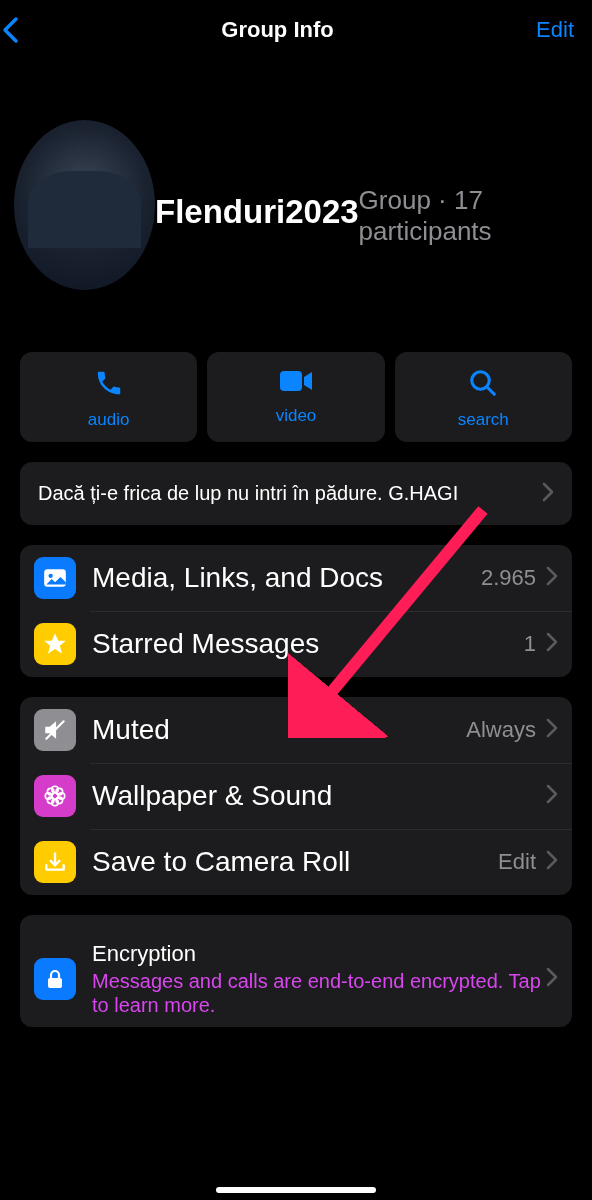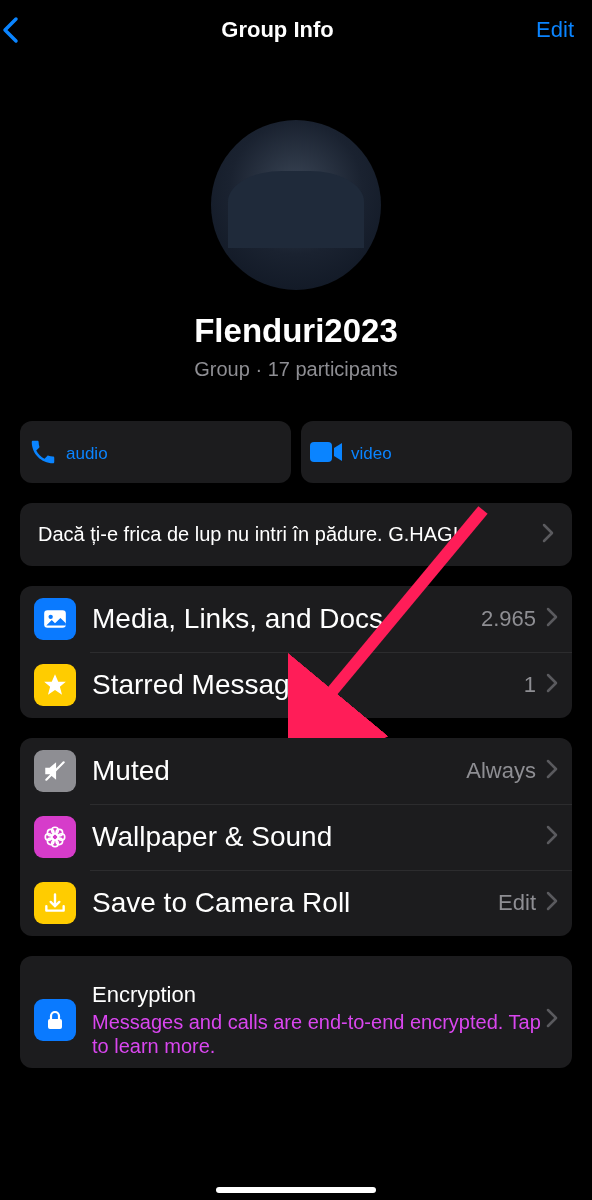--- a/index.html
+++ b/index.html
@@ -33,21 +33,21 @@
       flex: 1;
     }
     .edit-btn {
       color: #0a84ff;
       font-size: 22px;
       width: 60px;
       text-align: right;
     }
     .profile-section {
       display: flex;
-      flex-direction: column;
+      flex-direction: row;
       align-items: center;
       padding: 60px 14px 24px;
     }
     .avatar {
       width: 170px;
       height: 170px;
       border-radius: 50%;
       background: radial-gradient(circle at 50% 40%, #3a4555 0%, #1a2230 50%, #0d1420 100%);
       position: relative;
       overflow: hidden;
@@ -63,35 +63,35 @@
       background: #1f2a3a;
       border-radius: 40% 40% 0 0;
     }
     .group-name {
       font-size: 33px;
       font-weight: 700;
       color: #fff;
       margin-bottom: 8px;
     }
     .group-meta {
-      font-size: 20px;
+      font-size: 26px;
       color: #8e8e93;
     }
     .action-row {
       display: flex;
       gap: 10px;
       padding: 16px 20px 20px;
     }
     .action-btn {
       flex: 1;
       background: #1c1c1e;
       border-radius: 12px;
       padding: 16px 8px 12px;
       display: flex;
-      flex-direction: row;
+      flex-direction: column;
       align-items: center;
       gap: 8px;
     }
     .action-icon { color: #0a84ff; }
     .action-label {
       color: #0a84ff;
       font-size: 17px;
     }
     .card {
       background: #1c1c1e;
@@ -216,20 +216,29 @@
     <span class="action-label">audio</span>
   </div>
   <div class="action-btn">
     <span class="action-icon">
       <svg width="34" height="26" viewBox="0 0 34 26" fill="#0a84ff">
           <rect x="1" y="3" width="22" height="20" rx="4"></rect>
           <path d="M25 9 L33 4 V22 L25 17 Z"></path>
         </svg>
     </span>
     <span class="action-label">video</span>
+  </div>
+  <div class="action-btn">
+    <span class="action-icon">
+      <svg width="30" height="30" viewBox="0 0 24 24" fill="none" stroke="#0a84ff" stroke-width="2.5">
+          <circle cx="10" cy="10" r="7"></circle>
+          <line x1="15" y1="15" x2="21" y2="21" stroke-linecap="round"></line>
+        </svg>
+    </span>
+    <span class="action-label">search</span>
   </div>
 </div>
 
 <div class="card">
   <div class="status-row">
     <div class="status-text">Dacă ți-e frica de lup nu intri în pădure. G.HAGI</div>
     <span class="chevron">
       <svg width="12" height="20" viewBox="0 0 12 20" fill="none">
           <path d="M2 2 L10 10 L2 18" stroke="#5a5a5e" stroke-width="2.5" stroke-linecap="round" stroke-linejoin="round"></path>
         </svg>

